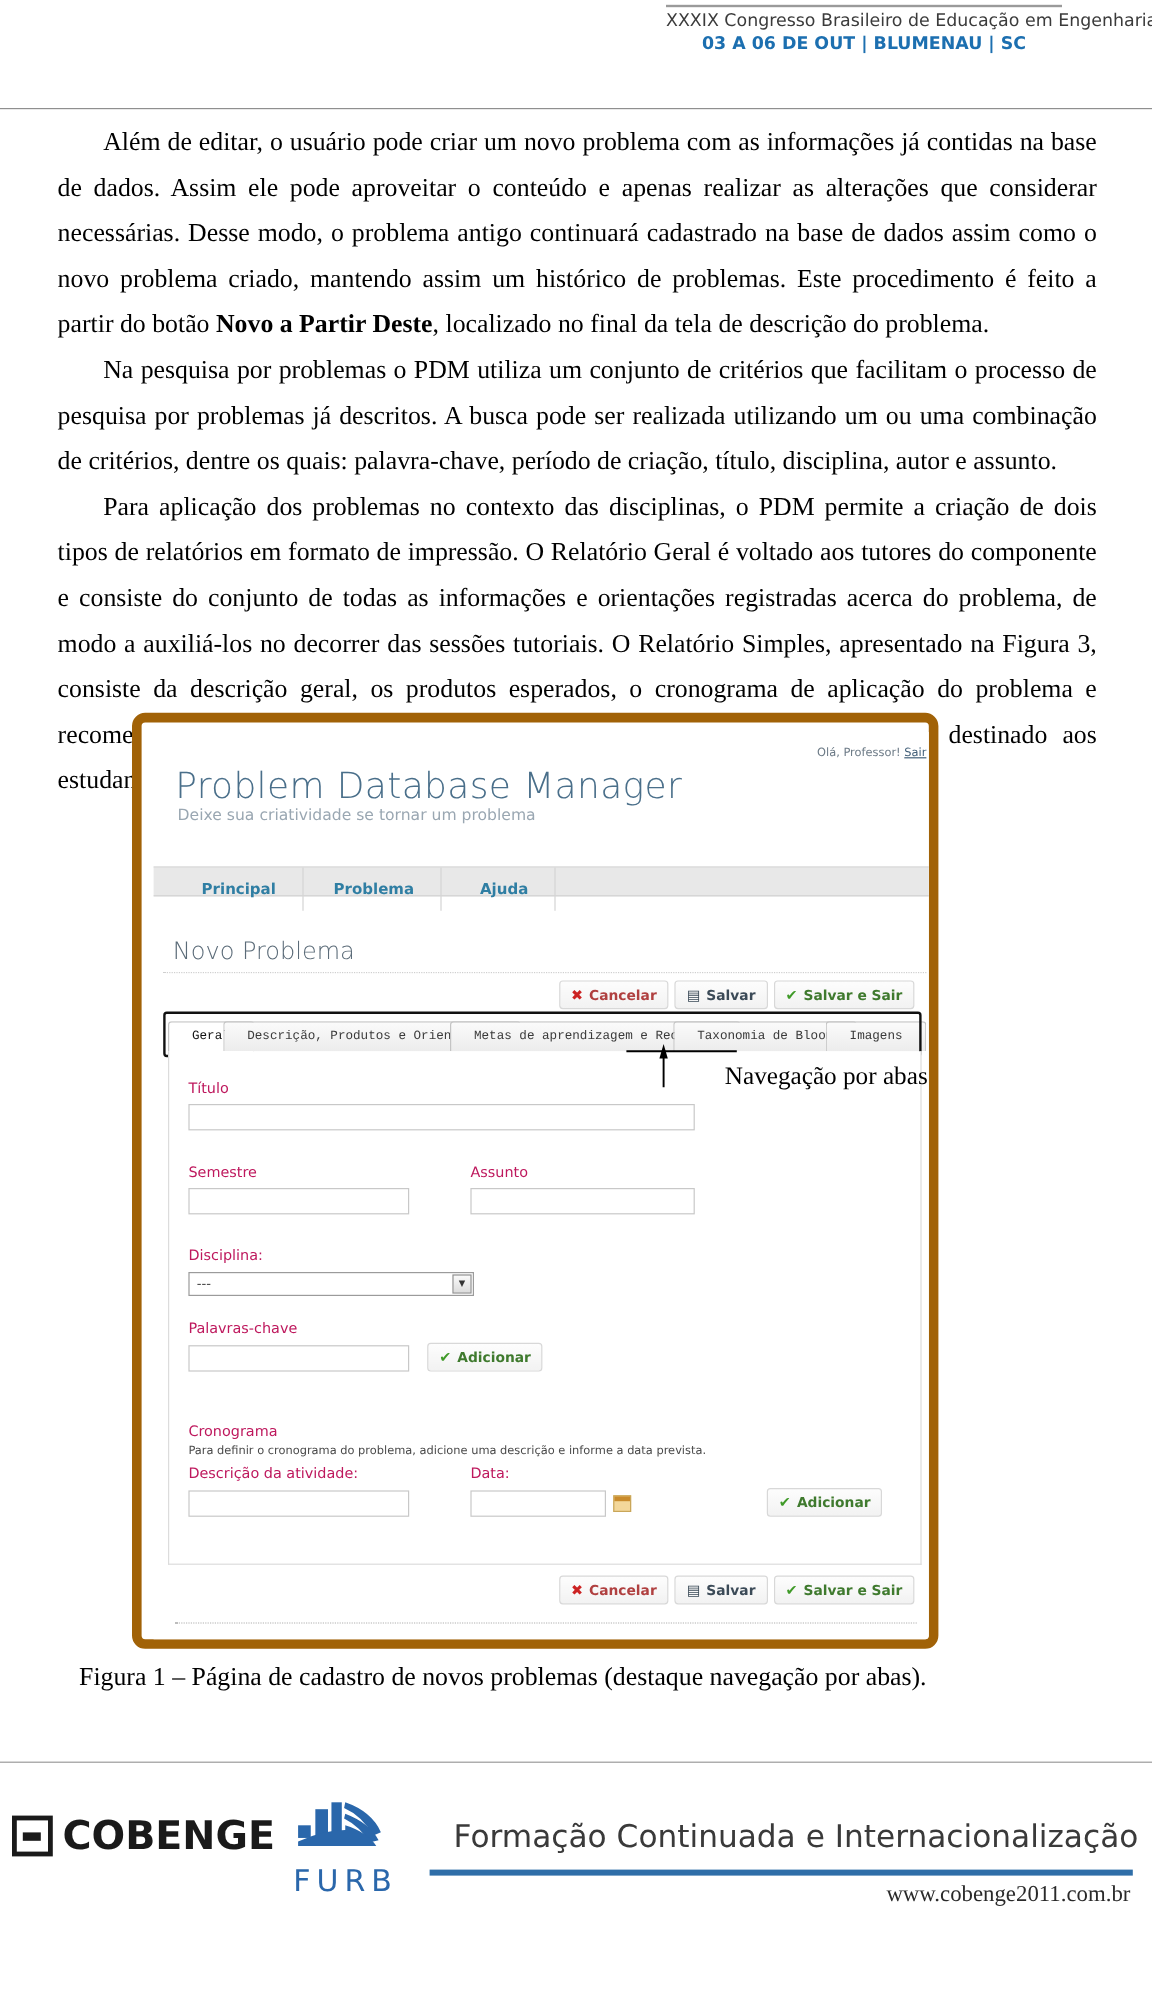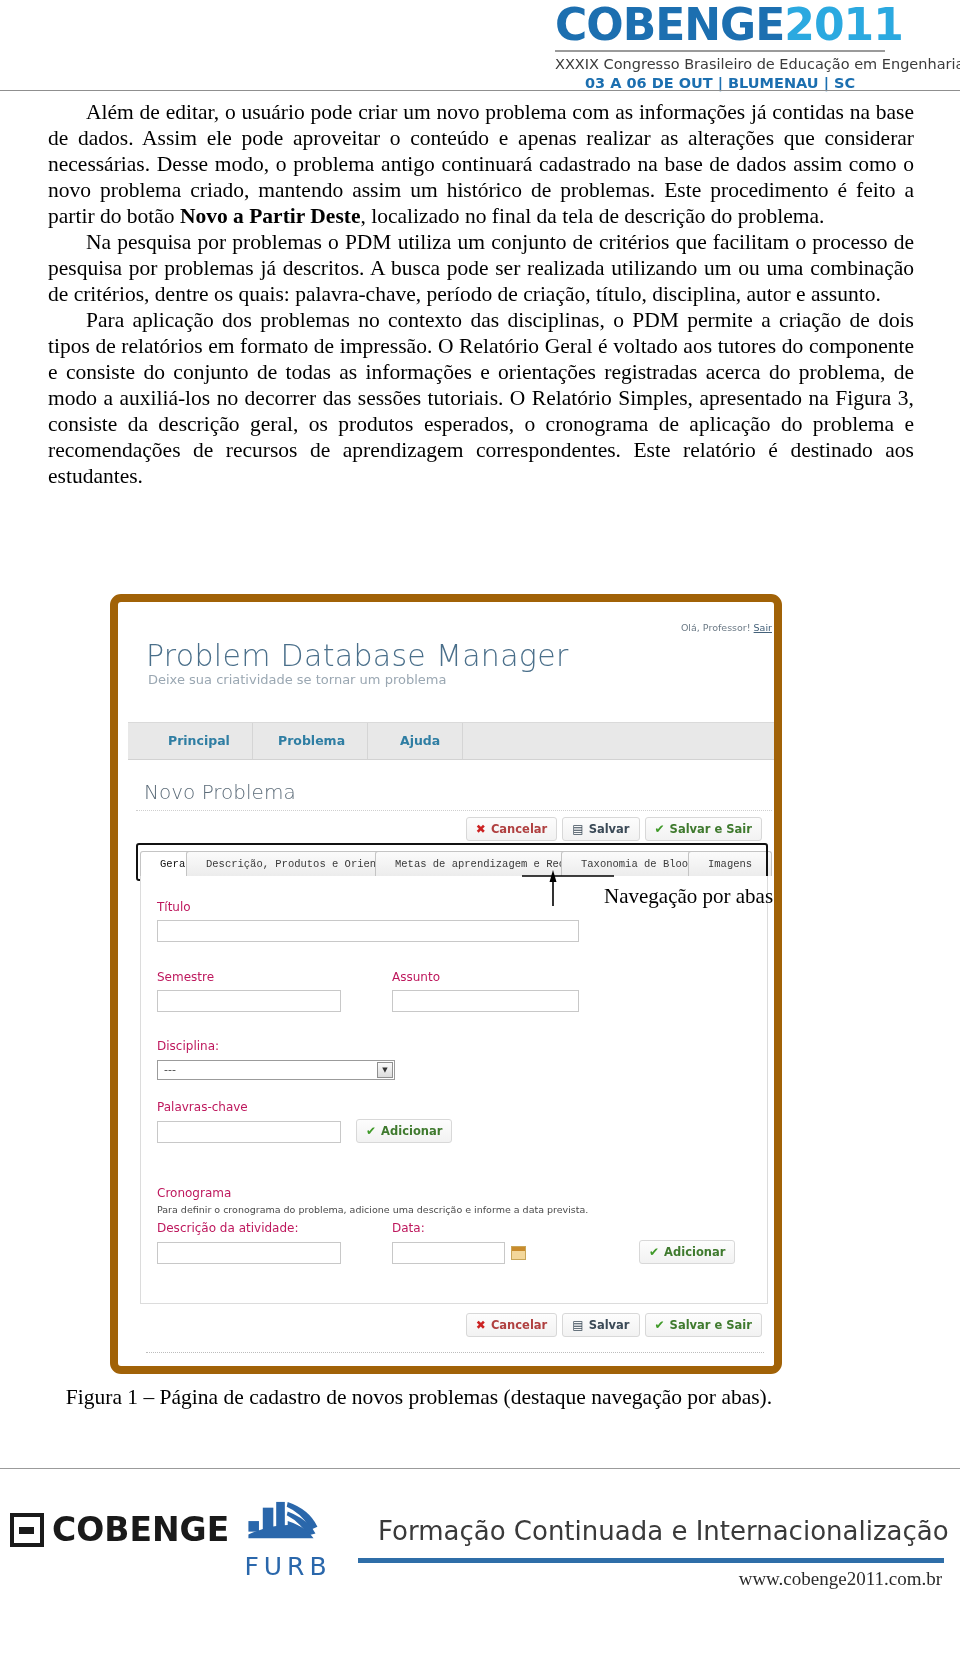--- a/index.html
+++ b/index.html
@@ -72,21 +72,21 @@
     background: #8f8f8f;
   }
 
   
   .body-text {
     position: absolute;
     left: 48px;
     top: 99px;
     width: 866px;
     font-size: 21.5px;
-    line-height: 26px;
+    line-height: 38px;
     text-align: justify;
     text-justify: inter-word;
   }
   .body-text p {
     margin: 0;
     text-indent: 38px;
   }
   .body-text b { font-weight: bold; }
 
   
@@ -149,21 +149,21 @@
     font-size: 13px;
     color: #9aa7b2;
     white-space: nowrap;
   }
 
   .app-nav {
     position: absolute;
     left: 0;
     top: 112px;
     width: 652px;
-    height: 38px;
+    height: 25px;
     background: #e8e8e8;
     border-top: 1px solid #dadada;
     border-bottom: 1px solid #d2d2d2;
     box-sizing: border-box;
   }
   .app-nav .navitem {
     position: absolute;
     top: 0;
     height: 36px;
     line-height: 36px;
@@ -473,21 +473,20 @@
     font-size: 19px;
     color: #2a2a2a;
     white-space: nowrap;
   }
 </style>
 </head>
 <body>
 
 <div class="page-header">
   <div class="cobenge-logo">
-    <div class="cobenge-wordmark"><span>COBENGE</span><span class="lt">2011</span></div>
     <div class="cobenge-rule"></div>
     <div class="cobenge-sub1">XXXIX Congresso Brasileiro de Educação em Engenharia</div>
     <div class="cobenge-sub2">03 A 06 DE OUT  |  BLUMENAU  |  SC</div>
   </div>
   <div class="header-line"></div>
 </div>
 
 <div class="body-text">
   <p><span>Além de editar, o usuário pode criar um novo problema com as informações já contidas na base de dados. Assim ele pode aproveitar o conteúdo e apenas realizar as alterações que considerar necessárias. Desse modo, o problema antigo continuará cadastrado na base de dados assim como o novo problema criado, mantendo assim um histórico de problemas. Este procedimento é feito a partir do botão </span><b>Novo a Partir Deste</b><span>, localizado no final da tela de descrição do problema.</span></p>
   <p>Na pesquisa por problemas o PDM utiliza um conjunto de critérios que facilitam o processo de pesquisa por problemas já descritos. A busca pode ser realizada utilizando um ou uma combinação de critérios, dentre os quais: palavra-chave, período de criação, título, disciplina, autor e assunto.</p>

